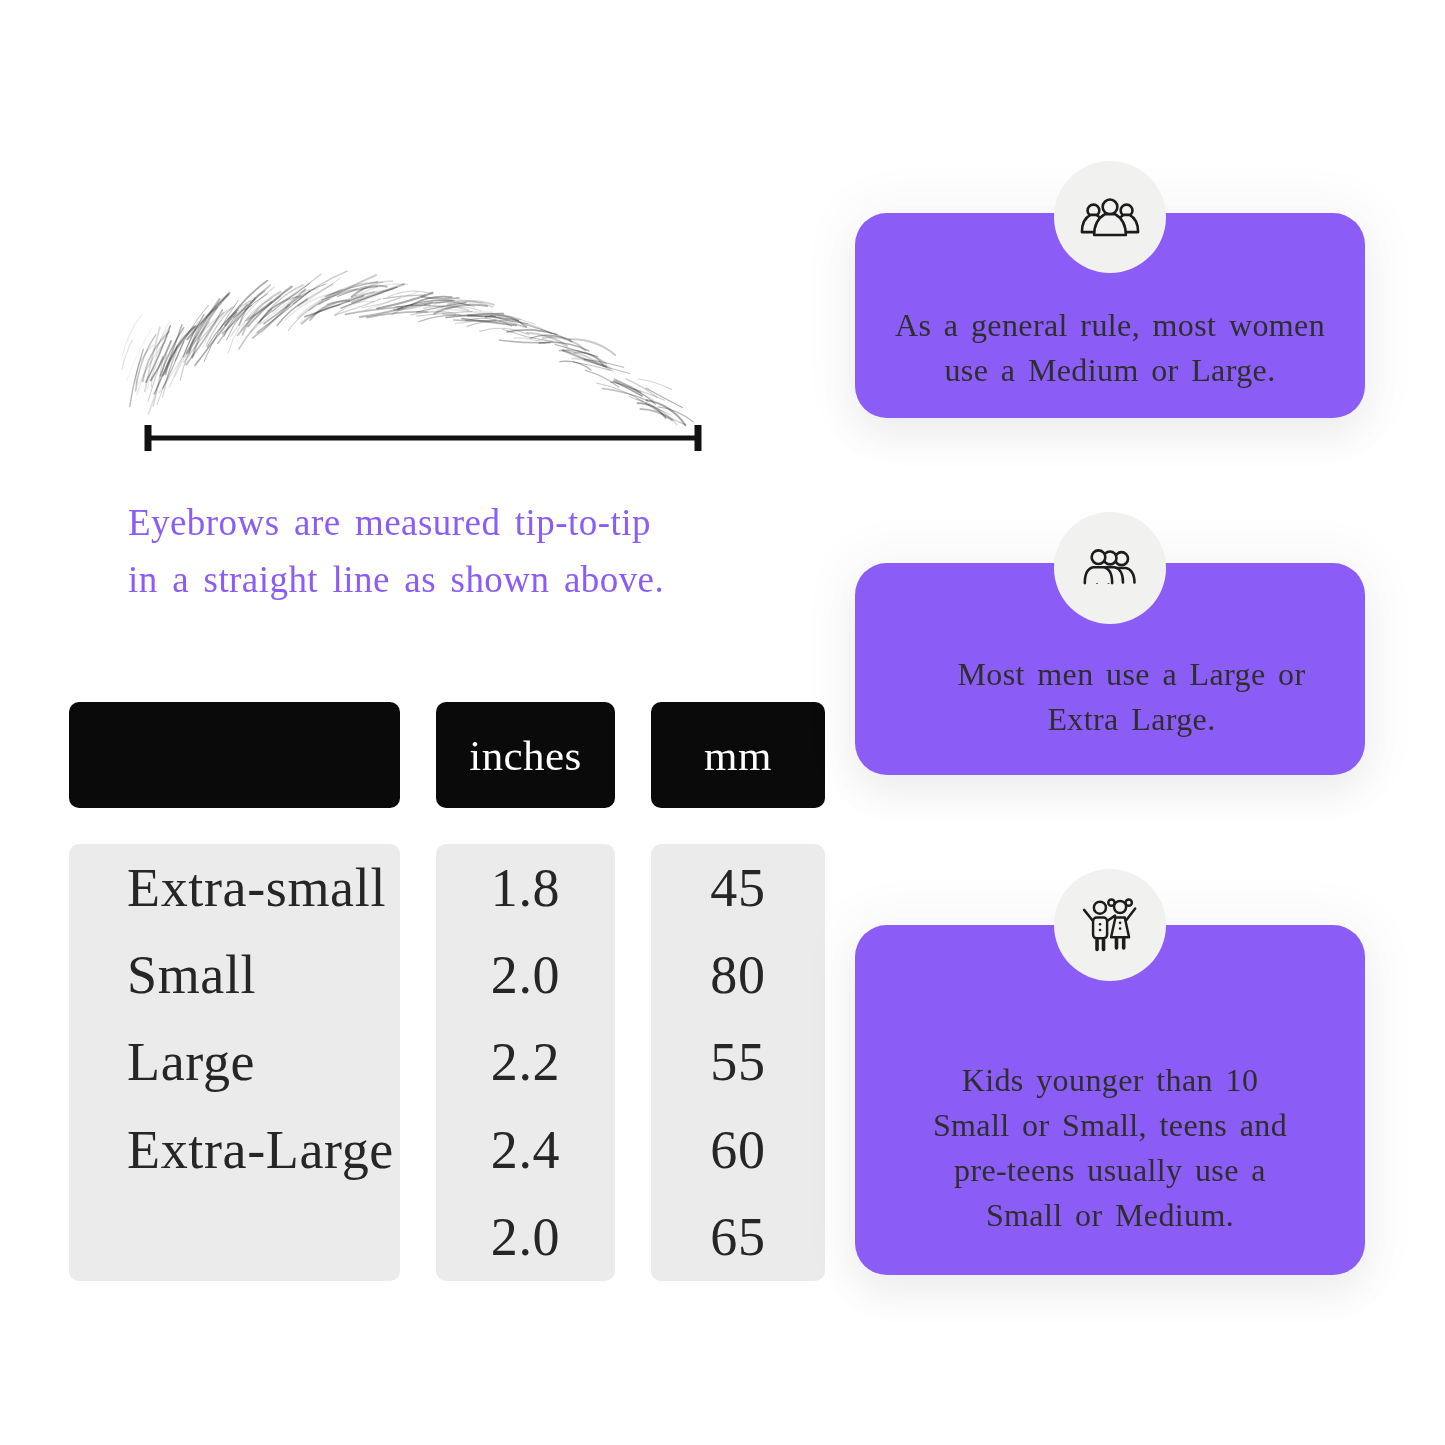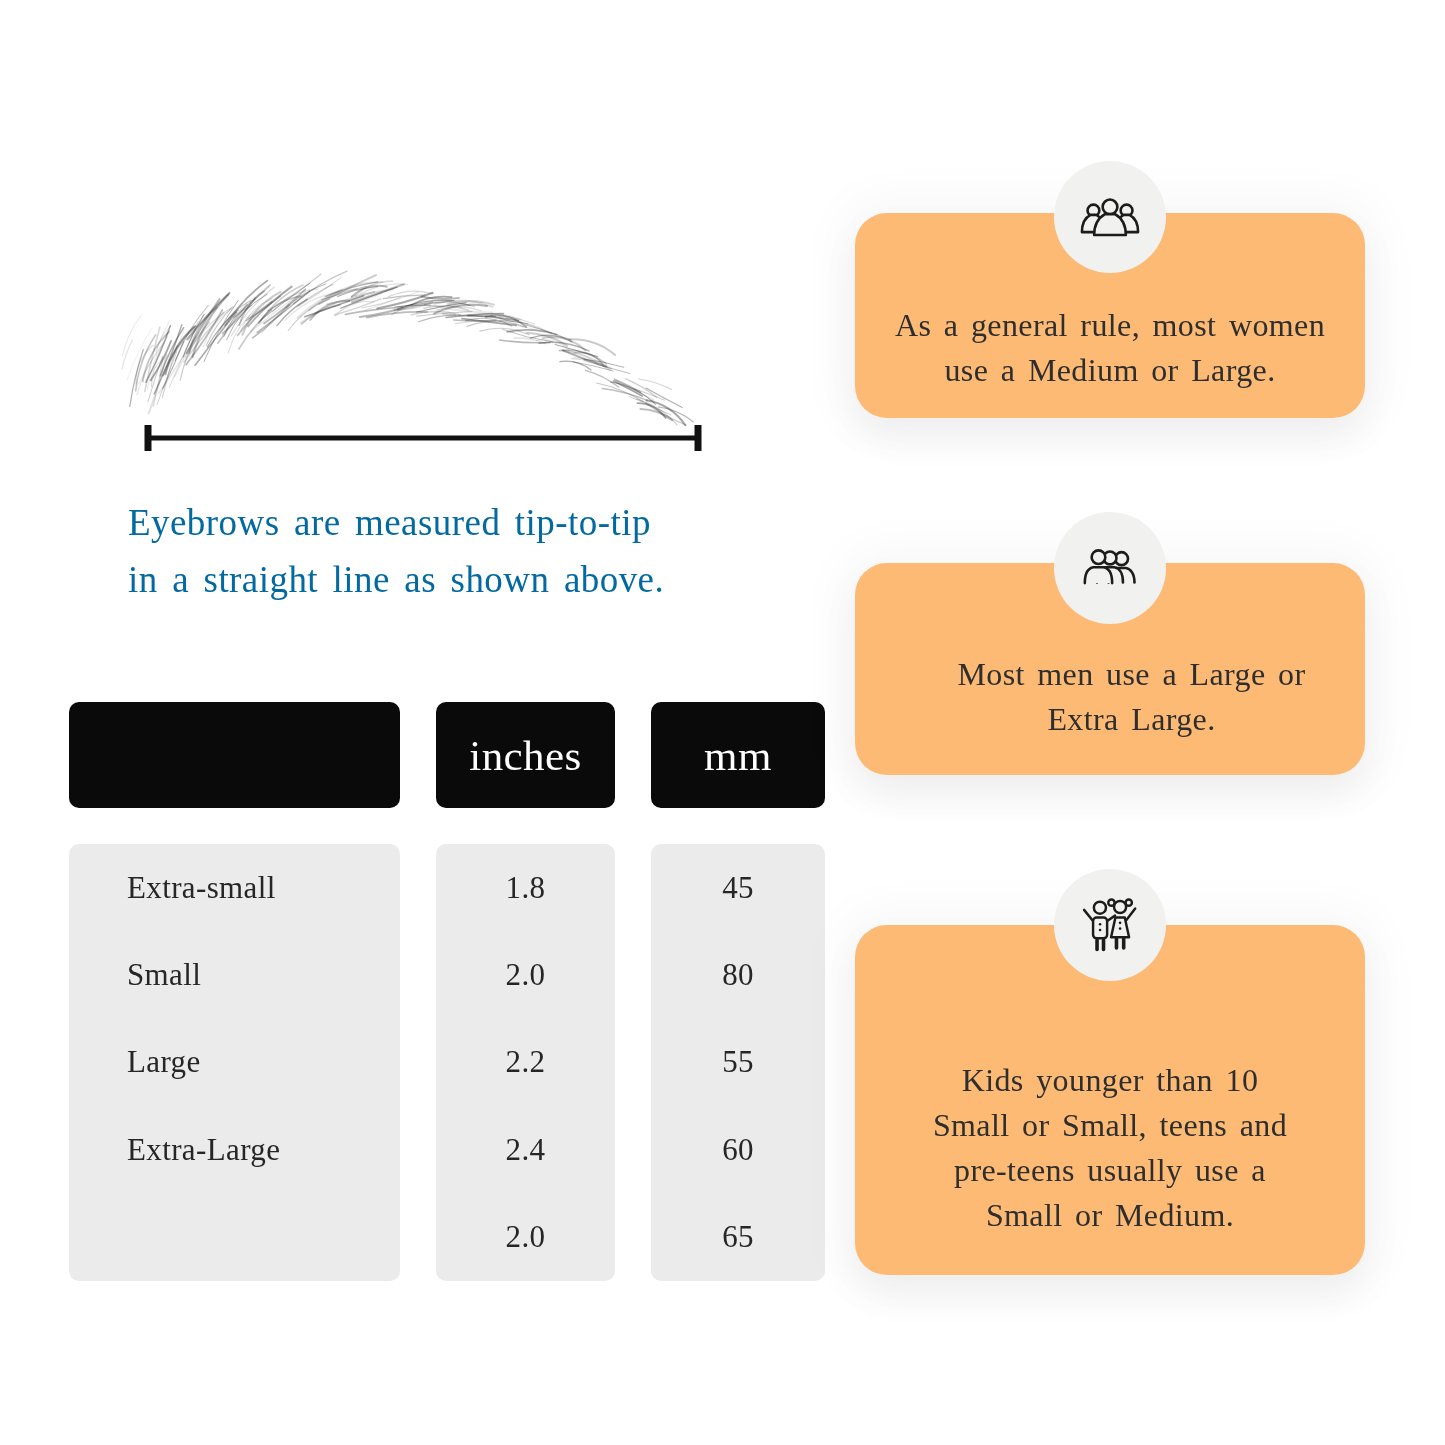--- a/index.html
+++ b/index.html
@@ -7,40 +7,40 @@
     position:relative;width:1445px;height:1445px;background:#ffffff;overflow:hidden;
     font-family:"Liberation Serif","DejaVu Serif",serif;color:#262626;
     -webkit-font-smoothing:antialiased;
   }
   svg{display:block;}
   
   .eyebrow-svg{position:absolute;left:112px;top:228px;pointer-events:none;}
   .measure-svg{position:absolute;left:140px;top:421px;}
   .caption{
     position:absolute;left:128px;top:494px;
-    font-size:37px;line-height:57px;letter-spacing:.012em;word-spacing:.13em;color:#0369a1;
+    font-size:37px;line-height:57px;letter-spacing:.012em;word-spacing:.13em;color:#8b5cf6;
   }
   
   .size-table{
     position:absolute;left:69px;top:702px;width:699px;
     display:grid;grid-template-columns:331px 179px 174px;grid-template-rows:106px 437px;
     column-gap:7.5px;row-gap:8px;gap:36px;
   }
   .th{
     background:#0a0a0a;border-radius:10px;color:#ffffff;
     display:flex;align-items:center;justify-content:center;
     font-size:43px;letter-spacing:.01em;
   }
   .tcol{background:#ebebeb;border-radius:10px;display:flex;flex-direction:column;}
-  .trow{height:87.4px;display:flex;align-items:center;font-size:31px;letter-spacing:.012em;}
+  .trow{height:87.4px;display:flex;align-items:center;font-size:54px;letter-spacing:.012em;}
   .tcol.labels .trow{padding-left:58px;}
   .tcol.center .trow{justify-content:center;}
   
   .card{
-    position:absolute;left:855px;width:510px;background:#fdba74;border-radius:32px;
+    position:absolute;left:855px;width:510px;background:#8b5cf6;border-radius:32px;
     box-shadow:0 20px 40px rgba(0,0,0,.05),0 0 46px 20px rgba(0,0,0,.027);
     display:flex;align-items:center;justify-content:center;
   }
   .card-1{top:213px;height:205px;padding-top:0;}
   .card-2{top:563px;height:212px;}
   .card-3{top:925px;height:350px;}
   .card-text{
     text-align:center;font-size:32px;line-height:45px;color:#2e2e2e;
     letter-spacing:.012em;word-spacing:.13em;
   }

